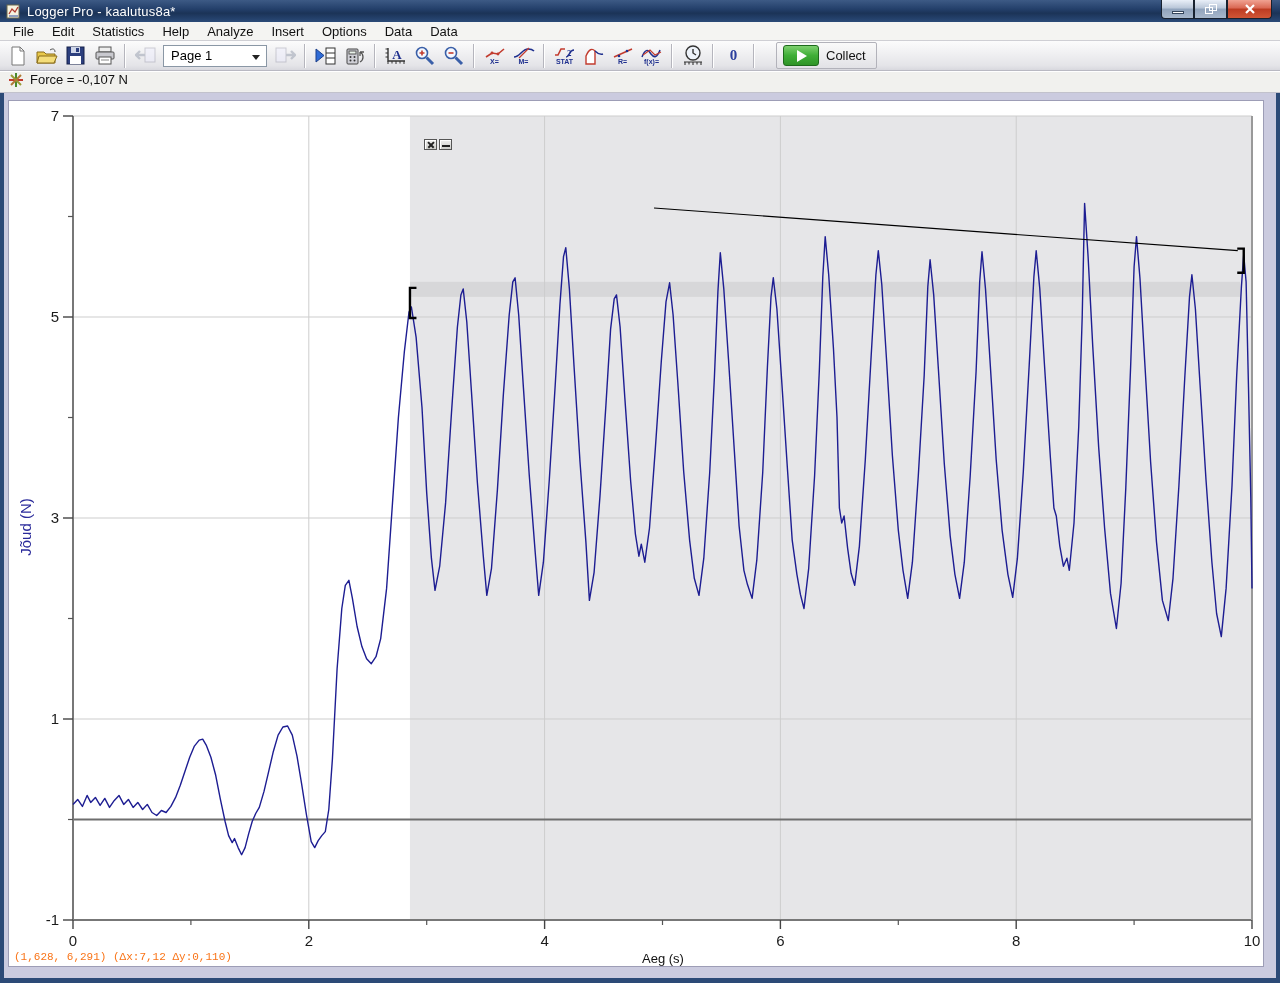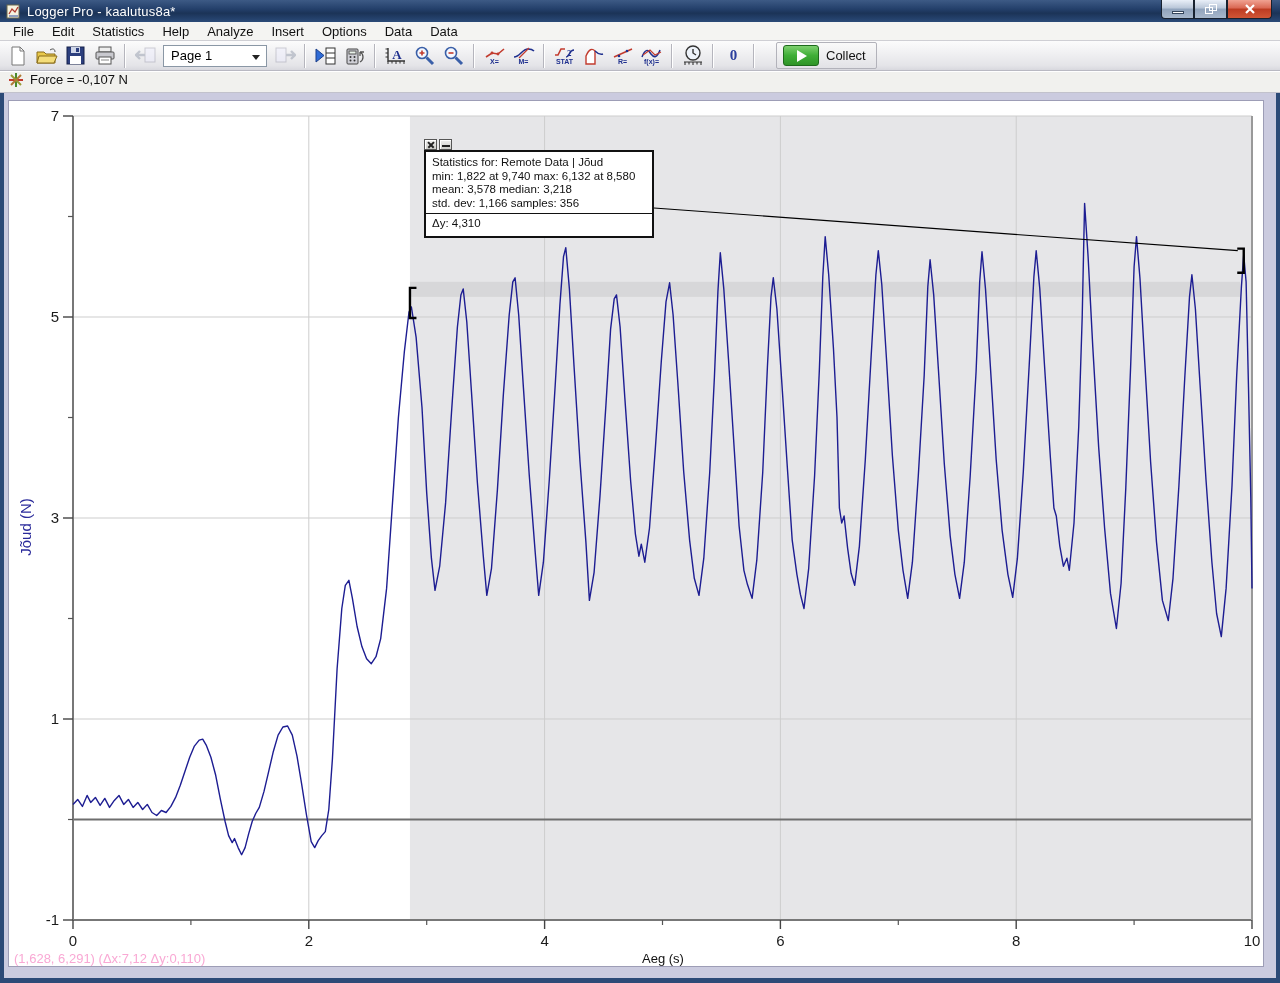--- a/index.html
+++ b/index.html
@@ -49,21 +49,21 @@
     border-top:1px solid #ffffff; border-bottom:1px solid #c2c2cc; display:flex; align-items:flex-start; padding-left:8px; gap:6px; }
   #forcebar .ftext { font-size:13px; color:#111; }
   
   #client { position:absolute; left:0; top:93px; width:1280px; height:890px; background:#cbcbdf; border-left:4px solid #2c4a77; border-right:4px solid #2c4a77; border-bottom:5px solid #2c4a77; }
   #gpage { position:absolute; left:4px; top:7px; width:1256px; height:867px; background:#ffffff; border:1px solid #9d9db6; }
   #chart-svg { position:absolute; left:0; top:0; width:1280px; height:983px; pointer-events:none; }
   
   #ylabel { position:absolute; left:25px; top:527px; transform:translate(-50%,-50%) rotate(-90deg);
     font-size:15px; color:#2a2a9a; white-space:nowrap; }
   #xlabel { position:absolute; left:663px; top:951px; transform:translateX(-50%); font-size:13px; color:#111; }
-  #cursor-readout { position:absolute; left:14px; top:951px; font-size:13px; color:#f9a8d4; }
+  #cursor-readout { position:absolute; left:14px; top:951px; font-size:11px; color:#f97316;font-family:Liberation Mono, monospace; }
   
   #statsbox { position:absolute; left:424px; top:150px; width:230px; background:#ffffff; border:2px solid #111; z-index:5; }
   #statsbox .row { font-size:11.5px; color:#111; line-height:13.5px; padding:0 6px; white-space:nowrap; }
   #statsbox .body { padding:4px 0 3px 0; }
   #statsbox .delta { border-top:1.5px solid #111; margin-top:3px; padding-top:3px; padding-bottom:2px; }
   #stats-ctrl { position:absolute; left:424px; top:139px; display:flex; gap:2px; z-index:6; }
   .mini { width:13px; height:11px; background:linear-gradient(180deg,#efefef,#cfcfcb); border:1px solid #555;
     box-shadow:inset 1px 1px 0 #fff; position:relative; }
   .mini.close::before,.mini.close::after { content:""; position:absolute; left:2px; top:4px; width:8px; height:1.6px; background:#222; }
   .mini.close::before { transform:rotate(45deg); }
@@ -340,23 +340,14 @@
     </svg>
 
   <div id="ylabel">Jõud (N)</div>
   <div id="xlabel">Aeg (s)</div>
   <div id="cursor-readout">(1,628, 6,291) (Δx:7,12 Δy:0,110)</div>
 
   <div id="stats-ctrl">
     <span class="mini close"></span>
     <span class="mini collapse"></span>
   </div>
-  <div id="statsbox">
-    <div class="body">
-      <div class="row">Statistics for: Remote Data | Jõud</div>
-      <div class="row">min: 1,822 at 9,740 max: 6,132 at 8,580</div>
-      <div class="row">mean: 3,578 median: 3,218</div>
-      <div class="row">std. dev: 1,166 samples: 356</div>
-      <div class="row delta">Δy: 4,310</div>
-    </div>
-  </div>
 
 </div>
 
 </body></html>

